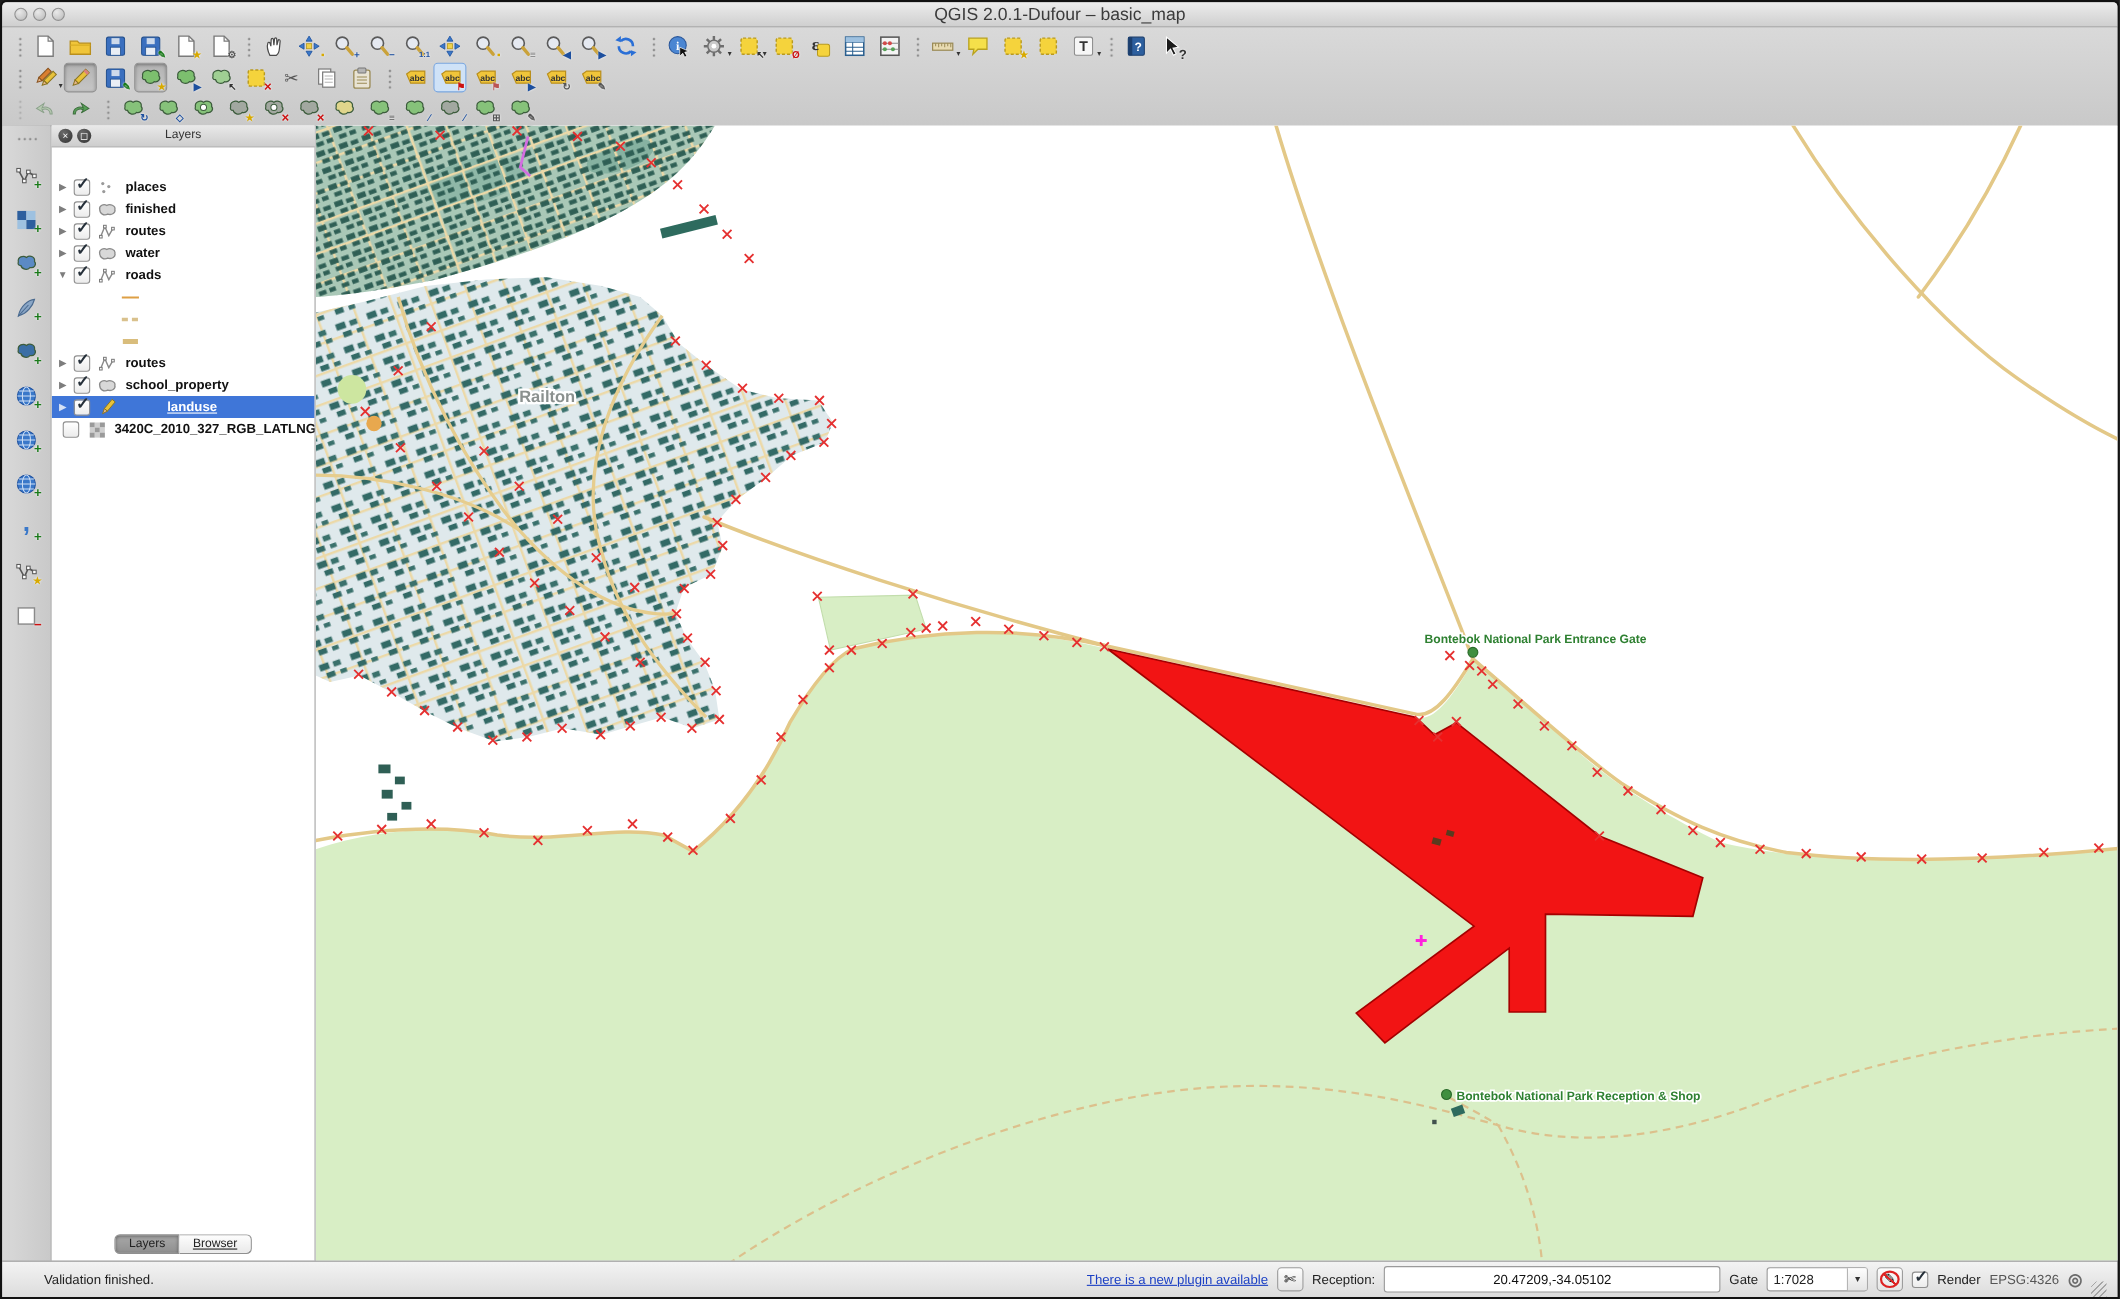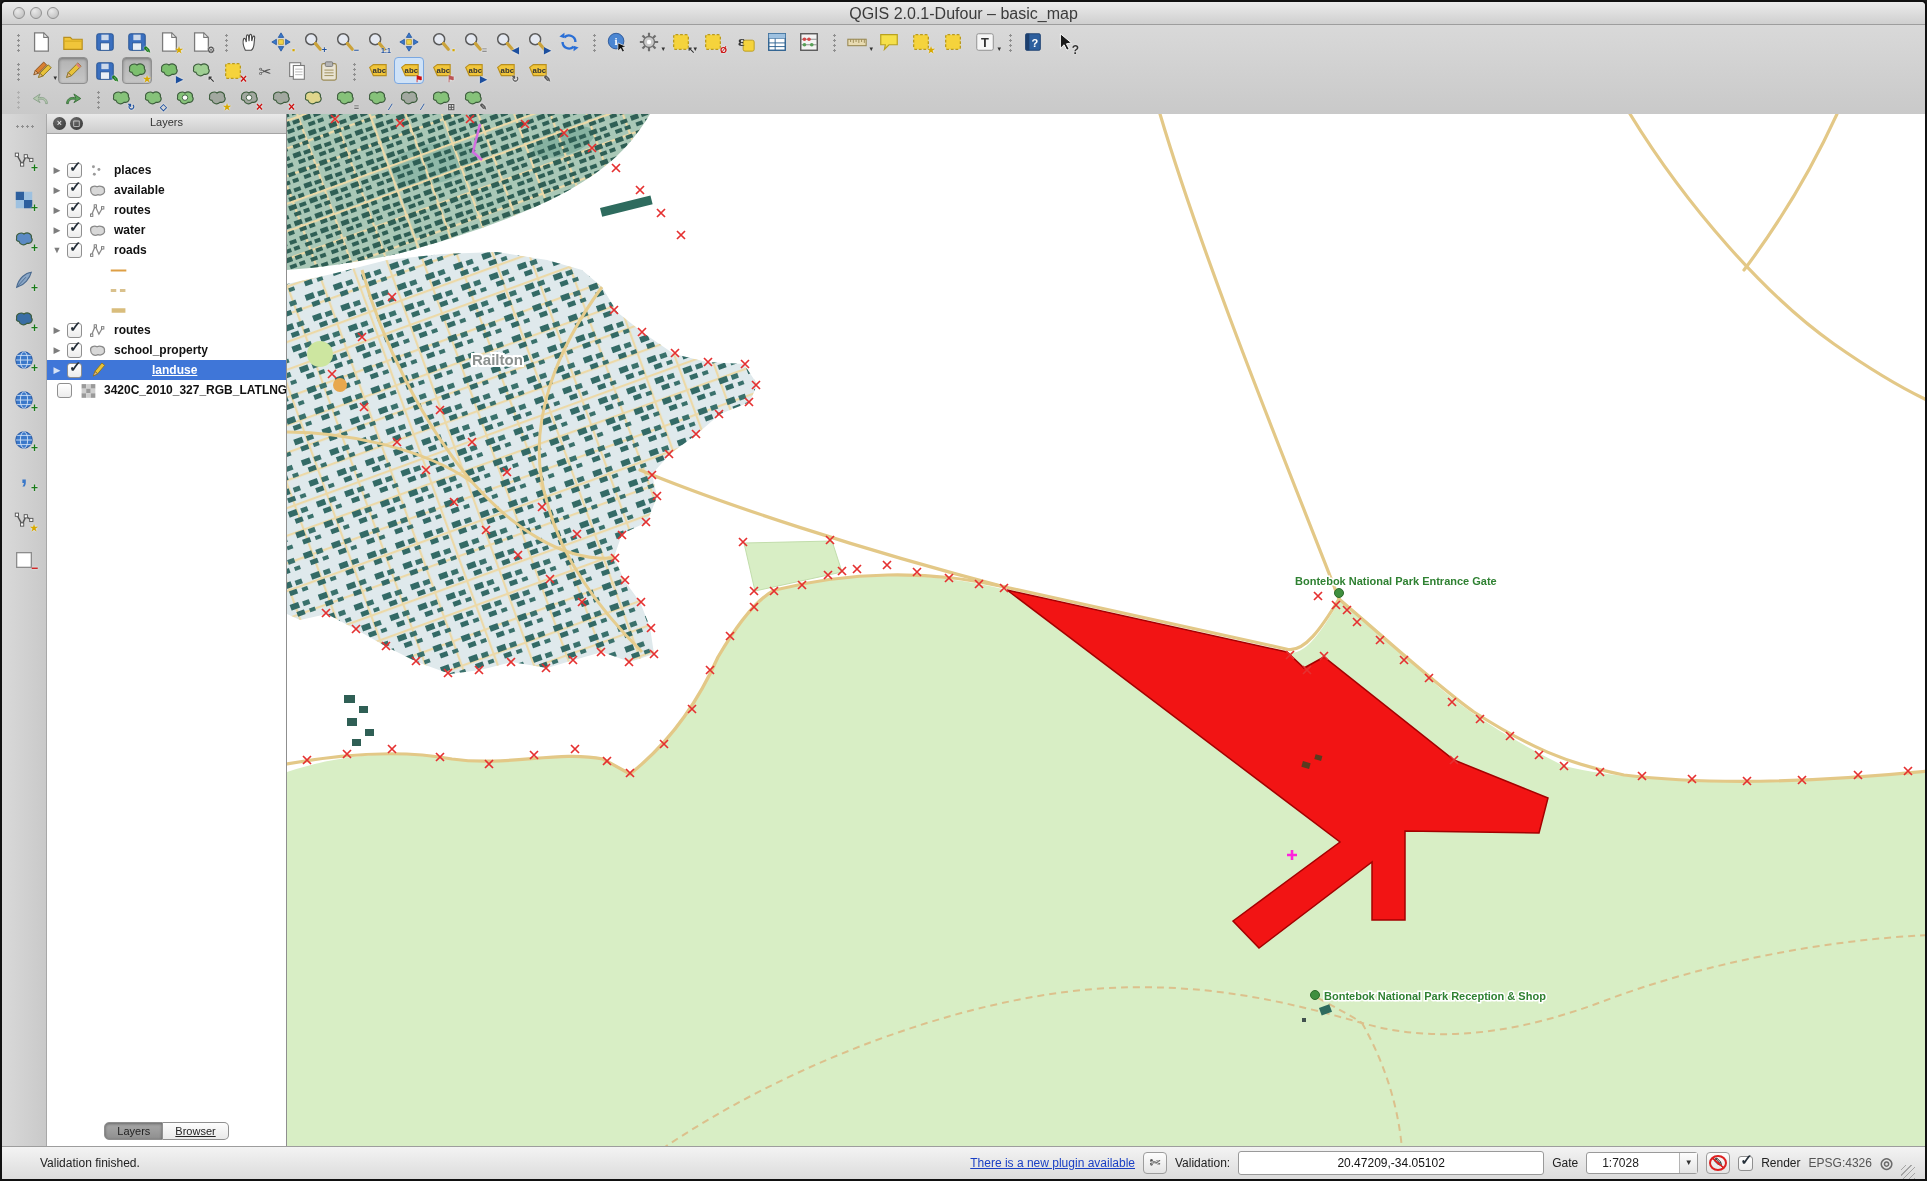--- a/index.html
+++ b/index.html
@@ -71,21 +71,21 @@
   #statusbar{position:absolute;left:0;right:0;bottom:0;height:33px;background:linear-gradient(#f3f3f3,#dcdcdc);
     border-top:1px solid #9d9d9d;display:flex;align-items:center;padding:0 10px;box-sizing:border-box;
     font-size:12px;color:#222;gap:8px;}
   #sbmsg{margin-right:auto;margin-left:28px;}
   #pluginlink{color:#1a3fc4;text-decoration:underline;cursor:pointer;}
   .sbtn{width:24px;height:22px;border:1px solid #9d9d9d;border-radius:4px;background:linear-gradient(#fdfdfd,#e4e4e4);
     font-size:13px;line-height:20px;text-align:center;position:relative;padding:0;}
   #coordbox{width:300px;height:20px;border:1px solid #9a9a9a;border-radius:3px;text-align:center;font-size:12px;
     background:#fff;color:#111;}
   #scalecombo{display:flex;align-items:center;height:20px;border:1px solid #9a9a9a;border-radius:3px;background:#fff;}
-  #scaleval{width:62px;padding:0 15px;font-size:12px;}
+  #scaleval{width:62px;padding:0 5px;font-size:12px;}
   #scaledd{width:17px;height:100%;border-left:1px solid #b5b5b5;background:linear-gradient(#fdfdfd,#e4e4e4);
     font-size:8px;color:#333;text-align:center;line-height:19px;}
   #norender::after{content:"";position:absolute;inset:2px;border:2px solid #d22;border-radius:50%;
     background:linear-gradient(to top right,transparent 44%,#d22 46%,#d22 54%,transparent 56%);}
   .cbx{width:13px;height:13px;border:1px solid #8f8f8f;border-radius:3px;background:linear-gradient(#fff,#ececec);position:relative;}
   .cbx.on::after{content:"✓";position:absolute;left:1px;top:-6px;font-size:15px;font-weight:700;color:#26303a;}
   #crsicon{font-size:15px;color:#6b6b6b;font-weight:700;}
   #grip{width:14px;height:14px;align-self:flex-end;
     background:repeating-linear-gradient(135deg,transparent 0 3px,#a5a5a5 3px 4px);}
 </style>
@@ -944,21 +944,21 @@
           </svg>
           <span class="lbl">places</span>
         </div>
 
         <div class="trow">
           <span class="arr">▶</span>
           <span class="chk on"></span>
           <svg class="lsym" viewBox="0 0 24 18">
             <use href="#lsym-poly"></use>
           </svg>
-          <span class="lbl">available</span>
+          <span class="lbl">finished</span>
         </div>
 
         <div class="trow">
           <span class="arr">▶</span>
           <span class="chk on"></span>
           <svg class="lsym" viewBox="0 0 24 18">
             <use href="#lsym-line"></use>
           </svg>
           <span class="lbl">routes</span>
         </div>
@@ -1245,21 +1245,21 @@
       <g id="curvert" stroke="#ff22dd" stroke-width="2.6" fill="none">
           <path d="M1285 853L1295 853M1290 848L1290 858"></path>
         </g>
     </svg>
   </div>
 
   <div id="statusbar">
     <span id="sbmsg">Validation finished.</span>
     <a id="pluginlink">There is a new plugin available</a>
     <button class="sbtn">✄</button>
-    <span>Validation:</span>
+    <span>Reception:</span>
     <input id="coordbox" value="20.47209,-34.05102" style="">
     <span>Gate</span>
     <div id="scalecombo">
       <span id="scaleval">1:7028</span>
       <span id="scaledd">▼</span>
     </div>
     <button class="sbtn" id="norender">✎</button>
     <span class="cbx on"></span>
     <span>Render</span>
     <span style="color:#555">EPSG:4326</span>

